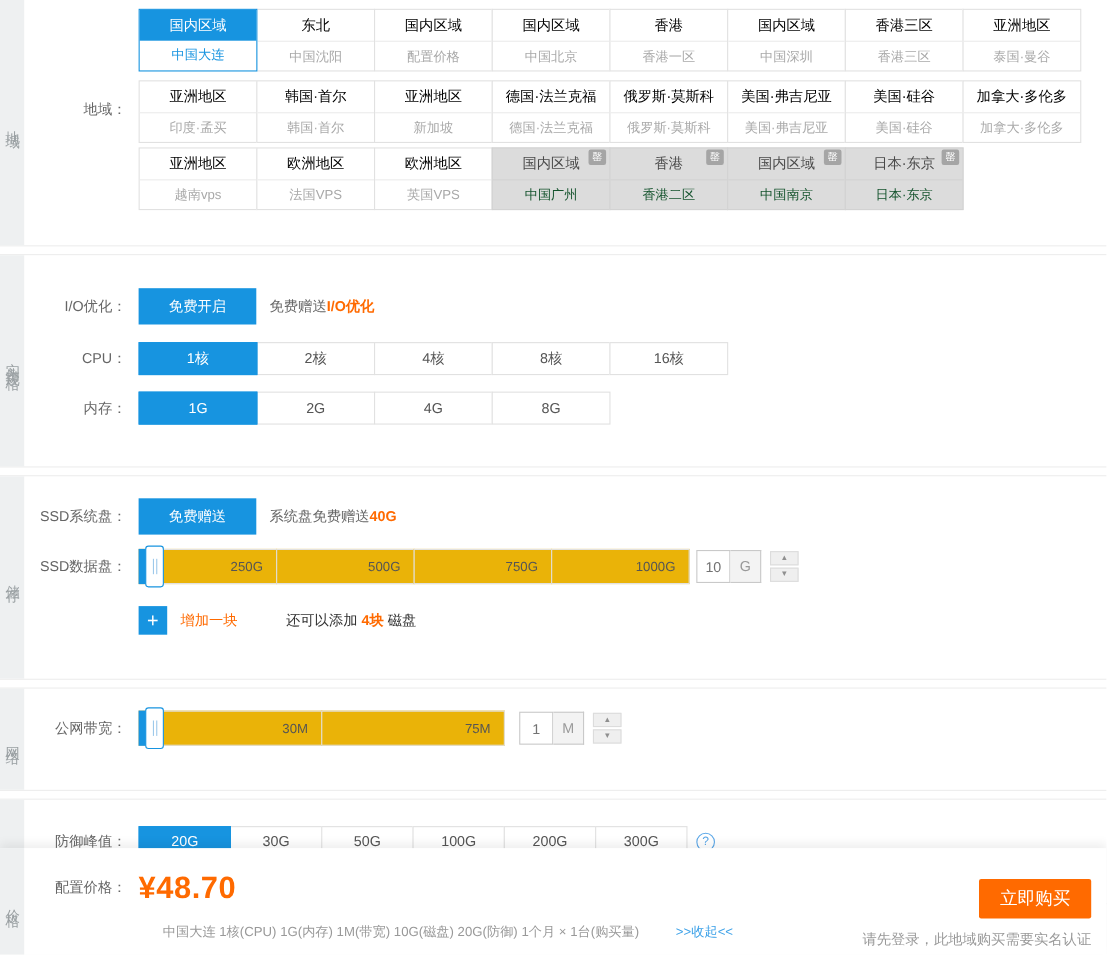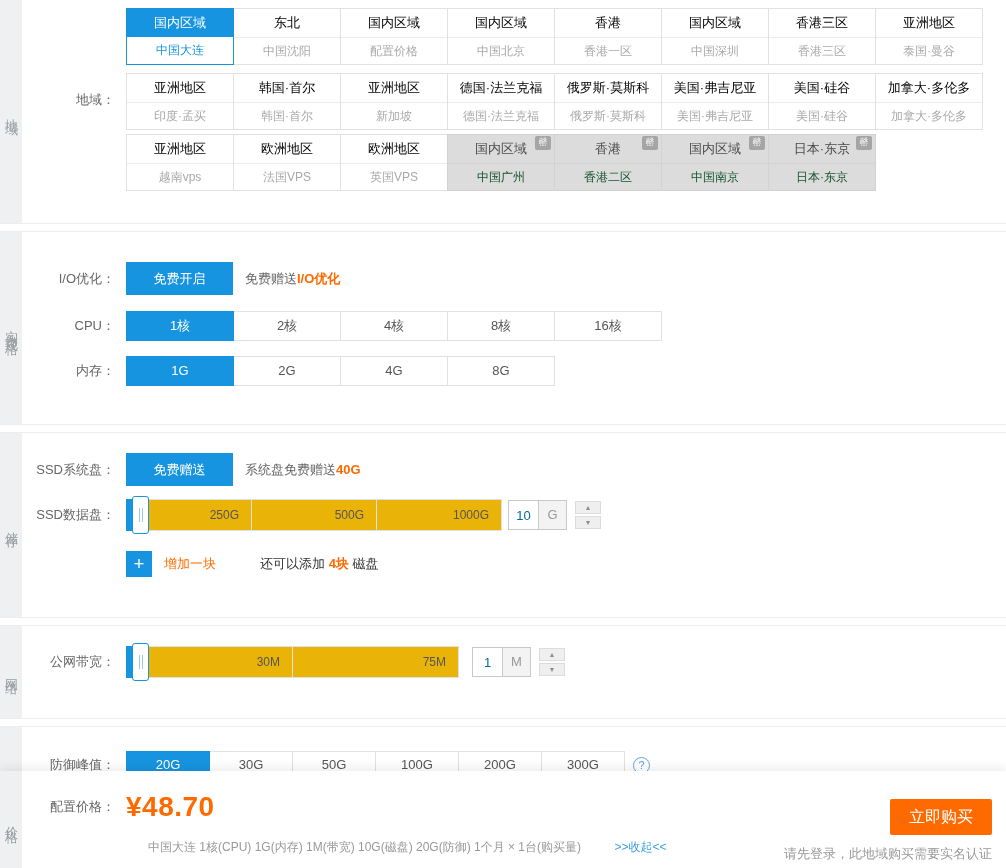--- a/index.html
+++ b/index.html
@@ -54,21 +54,21 @@
   .tcell.w125 { width:126px; }
   .tcell.w166 { width:167px; }
   .fill { position:absolute; left:0; top:0; width:7px; height:32px; background:#1794e0; }
   .handle { position:absolute; left:6px; top:-3px; width:17px; height:38px; background:#fff;
     border:1px solid #1794e0; border-radius:3px; cursor:ew-resize; z-index:3;
     display:flex; align-items:center; justify-content:center; gap:2px; }
   .handle i { display:block; width:1px; height:14px; background:#9ec9ea; }
 
   .numgrp { display:flex; align-items:center; margin-left:7px; }
   .numgrp input { width:31px; height:30px; border:1px solid #c9c9c9; text-align:center;
-    color:#0369a1; font-size:13px; font-family:inherit; }
+    color:#737373; font-size:13px; font-family:inherit; }
   .unit { width:28px; height:30px; line-height:28px; text-align:center; background:#f3f3f3;
     border:1px solid #c9c9c9; border-left:none; color:#999; }
   .spinners { display:flex; flex-direction:column; margin-left:8px; gap:2px; }
   .spin { width:26px; height:13px; background:#efefef; border:1px solid #dcdcdc; color:#8f8f8f;
     font-size:7px; line-height:11px; text-align:center; cursor:pointer; }
 
   .plus-btn { width:26px; height:26px; background:#1794e0; color:#fff; border:none;
     font-size:18px; line-height:24px; text-align:center; cursor:pointer; }
   .add-label { margin-left:12px; color:#ff6a00; cursor:pointer; }
   .add-note { margin-left:44px; color:#333; }
@@ -250,20 +250,21 @@
       <div class="cfg-row" style="margin-top:13px;">
         <div class="cfg-label">SSD数据盘：</div>
         <div class="track" id="ssdTrack">
           <div class="fill"></div>
           <div class="handle">
               <i></i>
               <i></i>
             </div>
         <div class="tcell w125">250G</div>
             <div class="tcell w125">500G</div>
+            <div class="tcell w125">750G</div>
             <div class="tcell w125">1000G</div>
           </div>
         <div class="numgrp">
           <input value="10" style="">
           <div class="unit">G</div>
           <div class="spinners">
             <div class="spin">▲</div>
             <div class="spin">▼</div>
           </div>
         </div>

